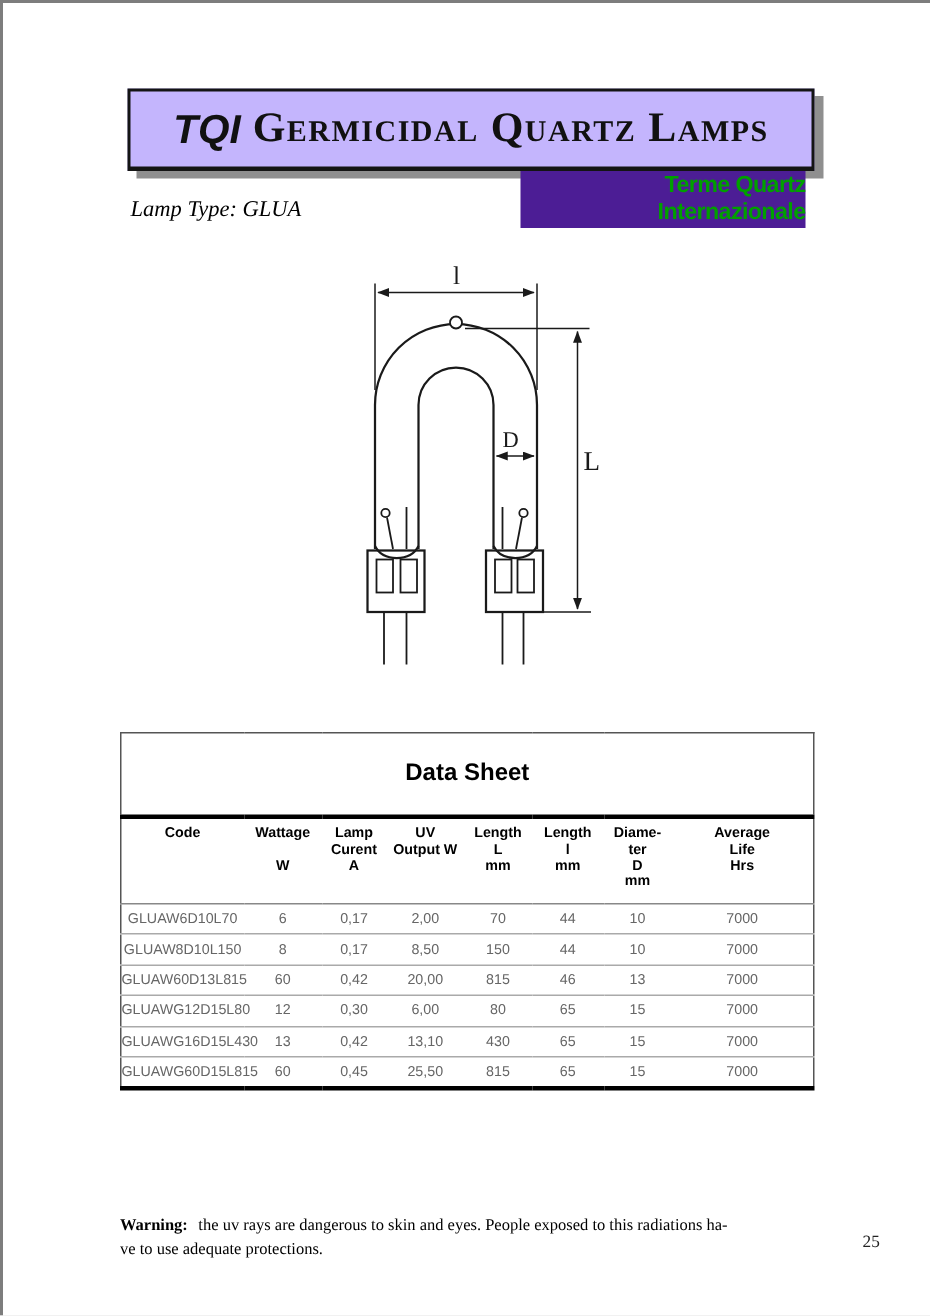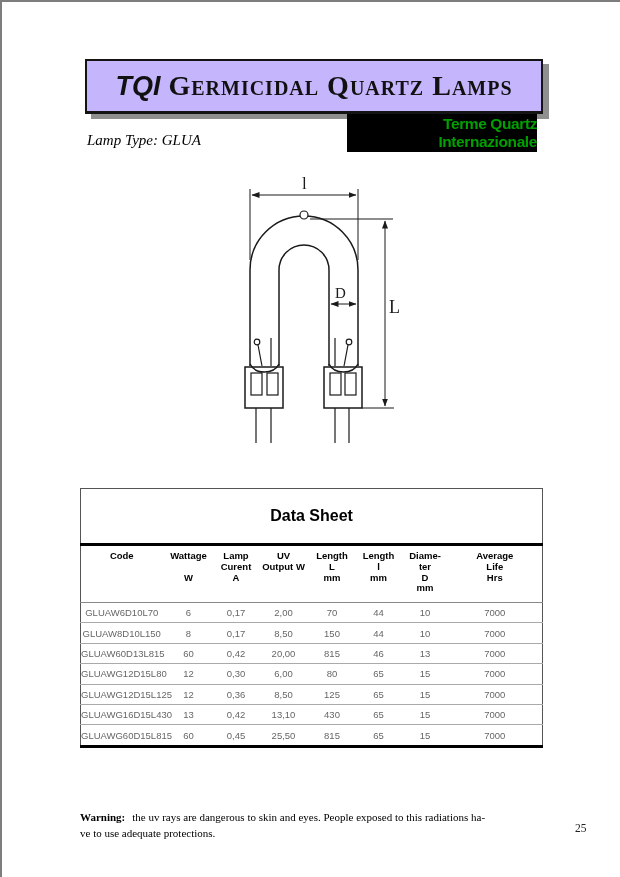--- a/index.html
+++ b/index.html
@@ -18,21 +18,21 @@
   .logo-tqi{
     font-family:"Liberation Sans","DejaVu Sans",sans-serif;
     font-weight:bold;font-style:italic;font-size:27px;letter-spacing:0;margin-right:8px;
   }
   .logo-rest{
     font-variant:small-caps;font-weight:bold;font-size:28px;letter-spacing:1px;
     font-family:"Liberation Serif","DejaVu Serif",serif;
   }
   .brand{
     position:absolute;top:112px;left:345px;width:182px;z-index:3;
-    background:#000000;padding:1px 0 1px 8px;text-align:right;
+    background:#4c1d95;padding:1px 0 1px 8px;text-align:right;
     font-family:"Liberation Sans","DejaVu Sans",sans-serif;
     font-weight:bold;font-size:15.5px;letter-spacing:-0.4px;color:#00a000;
   }
   .lamp-type{
     position:absolute;left:85px;top:130px;font-style:italic;font-size:15px;color:#000;
   }
   
   .diagram{position:absolute;left:180px;top:165px;}
   .diagram text{font-family:"Liberation Serif","DejaVu Serif",serif;fill:#1a1a1a;}
   
@@ -231,30 +231,20 @@
           <td>GLUAWG12D15L80</td>
           <td>12</td>
           <td>0,30</td>
           <td>6,00</td>
           <td>80</td>
           <td>65</td>
           <td>15</td>
           <td>7000</td>
         </tr>
         <tr>
-          <td>GLUAWG12D15L125</td>
-          <td>12</td>
-          <td>0,36</td>
-          <td>8,50</td>
-          <td>125</td>
-          <td>65</td>
-          <td>15</td>
-          <td>7000</td>
-        </tr>
-        <tr>
           <td>GLUAWG16D15L430</td>
           <td>13</td>
           <td>0,42</td>
           <td>13,10</td>
           <td>430</td>
           <td>65</td>
           <td>15</td>
           <td>7000</td>
         </tr>
         <tr>

